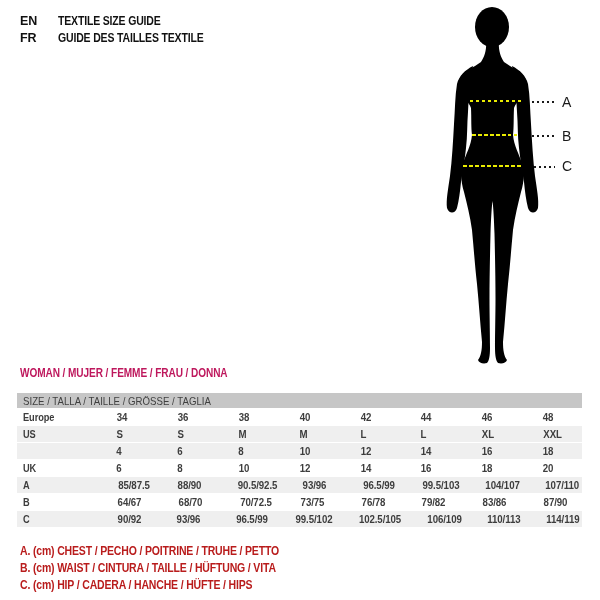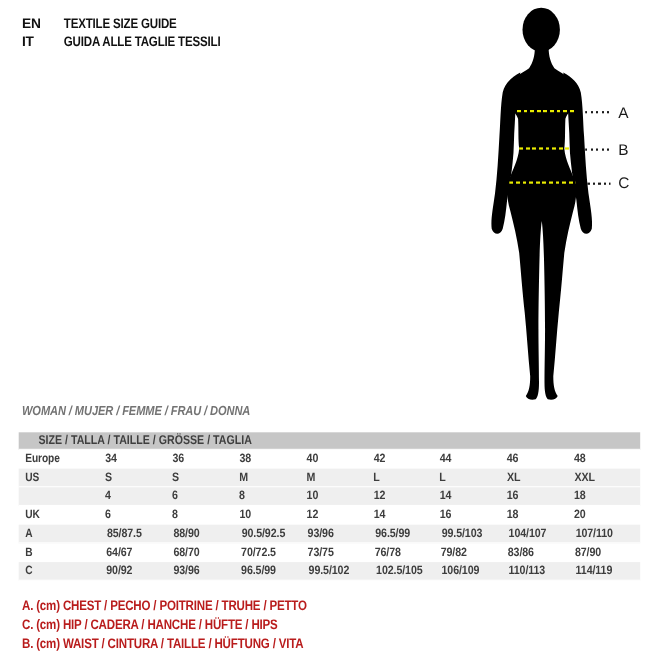--- a/index.html
+++ b/index.html
@@ -26,28 +26,28 @@
   .yB{left:472px;top:134px;width:46px;}
   .yC{left:463px;top:165px;width:60px;}
   .dA{left:532px;top:101px;width:25px;}
   .dB{left:532px;top:135px;width:25px;}
   .dC{left:534px;top:166px;width:21px;}
   .mlabel{position:absolute;left:562px;height:16px;line-height:16px;font-size:14px;color:#1a1a1a;}
   .lA{top:94px;} .lB{top:128px;} .lC{top:158px;}
 
   
   .section-title{position:absolute;left:20px;top:366px;font-size:12px;font-weight:700;
-                 letter-spacing:-0.1px;color:#737373;font-style:italic;}
+                 letter-spacing:-0.1px;color:#be185d;}
 
   
   .size-table{position:absolute;left:17px;top:393px;width:565px;}
   .thead{height:16px;line-height:16px;background:var(--hdr,#c6c6c6);border-bottom:1px solid #fff;
-         font-size:11.5px;font-weight:700;color:#3f3f3f;padding-left:18px;box-sizing:border-box;}
+         font-size:11.5px;font-weight:400;color:#3f3f3f;padding-left:6px;box-sizing:border-box;}
   .trow{display:grid;grid-template-columns:78px repeat(8,1fr);height:16px;line-height:16px;
-        border-bottom:1px solid #fff;font-size:11px;font-weight:700;color:#3d3d3d;letter-spacing:-0.1px;}
+        border-bottom:1px solid #fff;font-size:11px;font-weight:700;color:#3d3d3d;letter-spacing:-0.1px;gap:21px;}
   .trow.gray{background:var(--zeb,#efefef);}
   .tcell{overflow:visible;}
   .tcell.lab{padding-left:6px;text-align:left;}
   .tcell.val{text-align:left;}
 
   
   .legend{position:absolute;left:20px;top:543px;}
   .legend-line{height:17px;line-height:17px;font-size:12.5px;font-weight:700;
                letter-spacing:-0.2px;color:#b91c1c;}
 </style>
@@ -55,22 +55,22 @@
 <body>
 
 <div id="canvas">
 
   <div class="langs">
     <div class="lang-row">
       <span class="lang-code">EN</span>
       <span class="cnd">TEXTILE SIZE GUIDE</span>
     </div>
     <div class="lang-row">
-      <span class="lang-code">IT</span>
-      <span class="cnd">GUIDA ALLE TAGLIE TESSILI</span>
+      <span class="lang-code">FR</span>
+      <span class="cnd">GUIDE DES TAILLES TEXTILE</span>
     </div>
   </div>
 
   <svg class="figure-svg" viewBox="0 0 104 362" aria-hidden="true">
     <g fill="#000000">
       <ellipse cx="49" cy="23" rx="17" ry="20"></ellipse>
 
       <path d="
         M 43 33
         C 44 45 42 52 38 58
@@ -232,20 +232,20 @@
           <div class="tcell val"><span class="cndc">114/119</span></div>
         </div>
       </div>
   </div>
 
   <div class="legend">
     <div class="legend-line">
       <span class="cnd">A. (cm) CHEST / PECHO / POITRINE / TRUHE / PETTO</span>
     </div>
     <div class="legend-line">
+      <span class="cnd">B. (cm) WAIST / CINTURA / TAILLE / HÜFTUNG / VITA</span>
+    </div>
+    <div class="legend-line">
       <span class="cnd">C. (cm) HIP / CADERA / HANCHE / HÜFTE / HIPS</span>
     </div>
-    <div class="legend-line">
-      <span class="cnd">B. (cm) WAIST / CINTURA / TAILLE / HÜFTUNG / VITA</span>
-    </div>
   </div>
 
 </div>
 
 </body></html>

